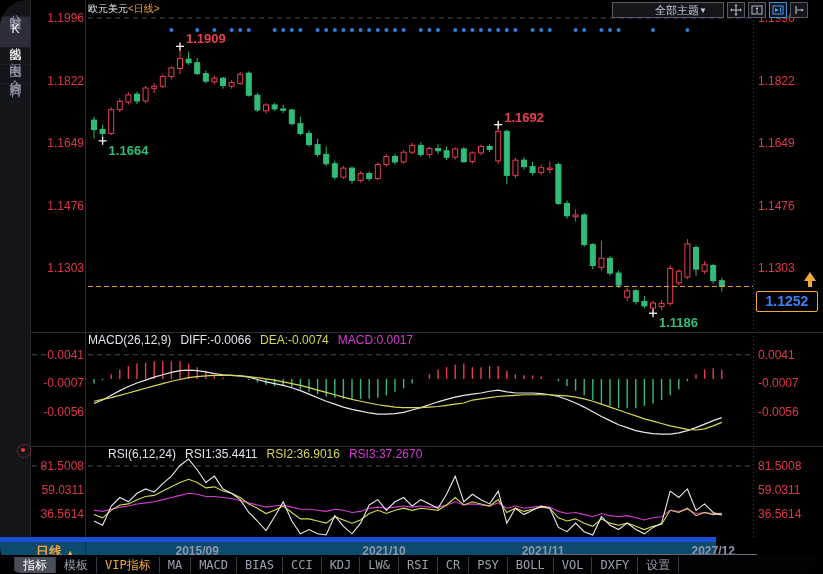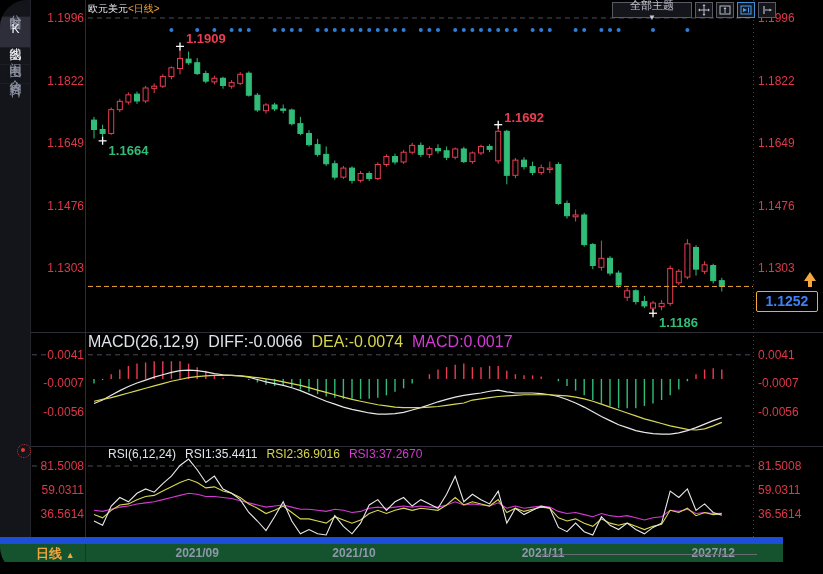--- a/index.html
+++ b/index.html
@@ -9,43 +9,43 @@
   #sidebar{position:absolute;left:0;top:0;width:30px;height:537px;background:#14141b;border-right:1px solid #23232c;z-index:5;}
   .side-tab{writing-mode:vertical-lr;text-orientation:upright;display:flex;align-items:center;justify-content:center;
             width:30px;color:#8f95a3;font-size:12px;letter-spacing:2px;padding:5px 0;cursor:pointer;border-bottom:1px solid #1d1d26;}
   .side-tab.active{background:#2e2e3a;color:#f2f3f7;}
   
   #chart-svg{position:absolute;left:0;top:0;z-index:1;}
   
   #main-title{position:absolute;left:88px;top:2px;font-size:10px;z-index:6;}
   #main-title .sym{color:#e9ecf2;}
   #main-title .per{color:#f0a63c;}
-  #macd-header{position:absolute;left:88px;top:333px;font-size:16px;z-index:6;white-space:nowrap;}
+  #macd-header{position:absolute;left:88px;top:333px;font-size:12px;z-index:6;white-space:nowrap;}
   #rsi-header{position:absolute;left:88px;top:447px;font-size:12px;z-index:6;white-space:nowrap;margin-left:20px;}
   .hdr-w{color:#dfe3ea;margin-right:9px;}
   .hdr-y{color:#d6d64a;margin-right:9px;}
   .hdr-m{color:#d63ad6;}
   
   #controls{position:absolute;left:612px;top:2px;display:flex;gap:3px;z-index:6;align-items:center;}
   #theme-btn{width:78px;height:14px;border:1px solid #5a5a64;background:#15151c;color:#c5c9d4;font-size:11px;
-             display:flex;align-items:center;justify-content:center;padding:0 0;cursor:pointer;flex-direction:column;}
+             display:flex;align-items:center;justify-content:flex-end;padding:0 16px;cursor:pointer;}
   #theme-btn .arr{font-size:8px;}
   .icon-btn{width:16px;height:14px;border:1px solid #5a5a64;background:#15151c;display:flex;align-items:center;justify-content:center;cursor:pointer;}
   .icon-btn.active{border-color:#3f8fd6;}
   
   #price-tag{position:absolute;left:756px;top:291px;width:60px;height:19px;border:1px solid #f5a93c;border-radius:2px;
              background:#000;color:#3b82f6;font-size:14px;font-weight:bold;text-align:center;line-height:19px;z-index:6;}
   #price-arrow{position:absolute;left:804px;top:272px;width:14px;height:16px;z-index:6;}
   #price-arrow .tri{width:0;height:0;border-left:6px solid transparent;border-right:6px solid transparent;border-bottom:9px solid #f5a93c;}
   #price-arrow .stem{width:4px;height:6px;background:#f5a93c;margin-left:4px;}
   
   #sun-icon{position:absolute;left:17px;top:444px;width:12px;height:12px;border:1px dotted #c23333;border-radius:50%;z-index:6;}
   #sun-icon .dot{position:absolute;left:3px;top:3px;width:4px;height:4px;border-radius:50%;background:#e53935;}
   
-  #timeline{position:absolute;left:0;top:537px;width:783px;height:18px;background:#14532d;border-top:7px solid #1d4ed8;z-index:5;}
+  #timeline{position:absolute;left:0;top:537px;width:716px;height:18px;background:#0c4a6e;border-top:5px solid #1d4ed8;z-index:5;}
   #period-label{position:absolute;left:36px;top:1px;color:#f0a63c;font-size:13px;font-weight:bold;cursor:pointer;}
   #period-label .arr{font-size:9px;}
   #timeline .tl-div{position:absolute;left:85px;top:0;width:1px;height:18px;background:#2a2a34;}
   .date-label{position:absolute;top:2px;width:60px;text-align:center;color:#8f97ab;font-size:12px;font-weight:bold;}
   
   #toolbar{position:absolute;left:0;top:555px;width:823px;height:19px;background:#020205;display:flex;align-items:center;
            font-family:"DejaVu Sans Mono","DejaVu Sans",monospace;font-size:12px;color:#9aa0ad;z-index:5;}
   .tb-item{padding:1px 8px;border-right:1px solid #3a3a44;cursor:pointer;line-height:14px;white-space:nowrap;}
   .tb-item:first-child{margin-left:14px;border-left:1px solid #3a3a44;}
   .tb-item.active{background:#4a4e58;color:#fff;}
@@ -434,21 +434,39 @@
     <div class="tri"></div>
       <div class="stem"></div>
   </div>
 
   <div id="timeline">
     <span id="period-label">
       <span>日线</span>
       <span class="arr">▲</span>
     </span>
     <div class="tl-div"></div>
-  <span class="date-label" style="left: 167.2px;">2021/09</span>
-      <span class="date-label" style="left: 324px;">2021/10</span>
+  <span class="date-label" style="left: 167.2px;">2015/09</span>
+      <span class="date-label" style="left: 354px;">2021/10</span>
       <span class="date-label" style="left: 513px;">2021/11</span>
       <span class="date-label" style="left: 683.2px;">2027/12</span>
     </div>
 
+  <div id="toolbar">
+      <div class="tb-item active">指标</div>
+      <div class="tb-item">模板</div>
+      <div class="tb-item vip">VIP指标</div>
+      <div class="tb-item">MA</div>
+      <div class="tb-item">MACD</div>
+      <div class="tb-item">BIAS</div>
+      <div class="tb-item">CCI</div>
+      <div class="tb-item">KDJ</div>
+      <div class="tb-item">LW&amp;</div>
+      <div class="tb-item">RSI</div>
+      <div class="tb-item">CR</div>
+      <div class="tb-item">PSY</div>
+      <div class="tb-item">BOLL</div>
+      <div class="tb-item">VOL</div>
+      <div class="tb-item">DXFY</div>
+      <div class="tb-item">设置</div>
+    </div>
   <div id="scroll-ind"></div>
 
 </div>
 
 </body></html>

